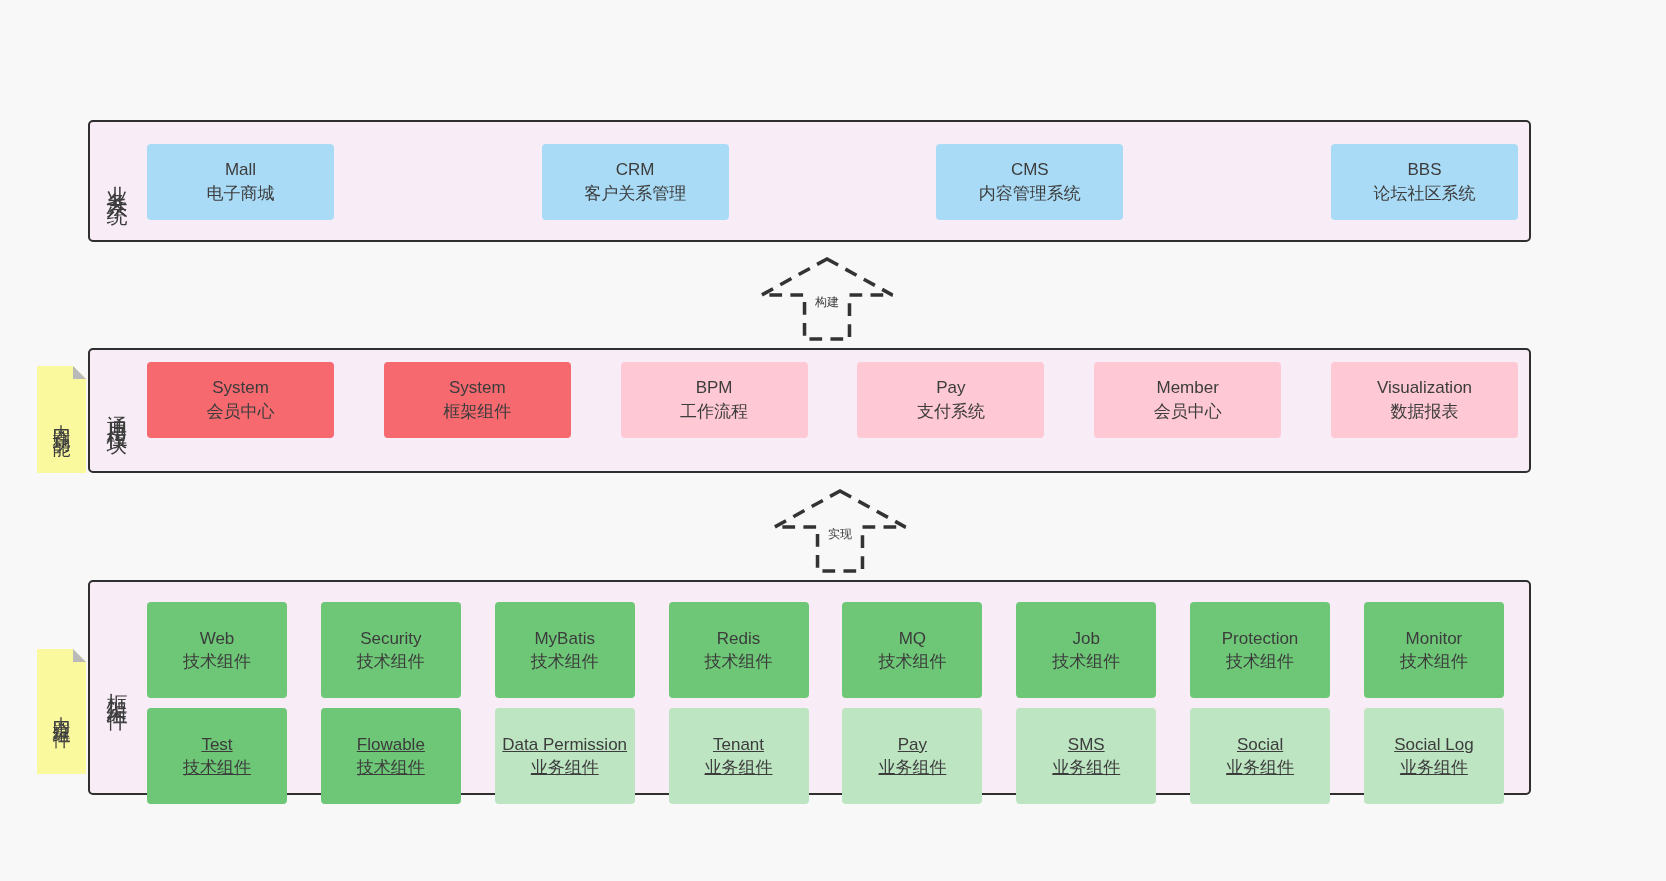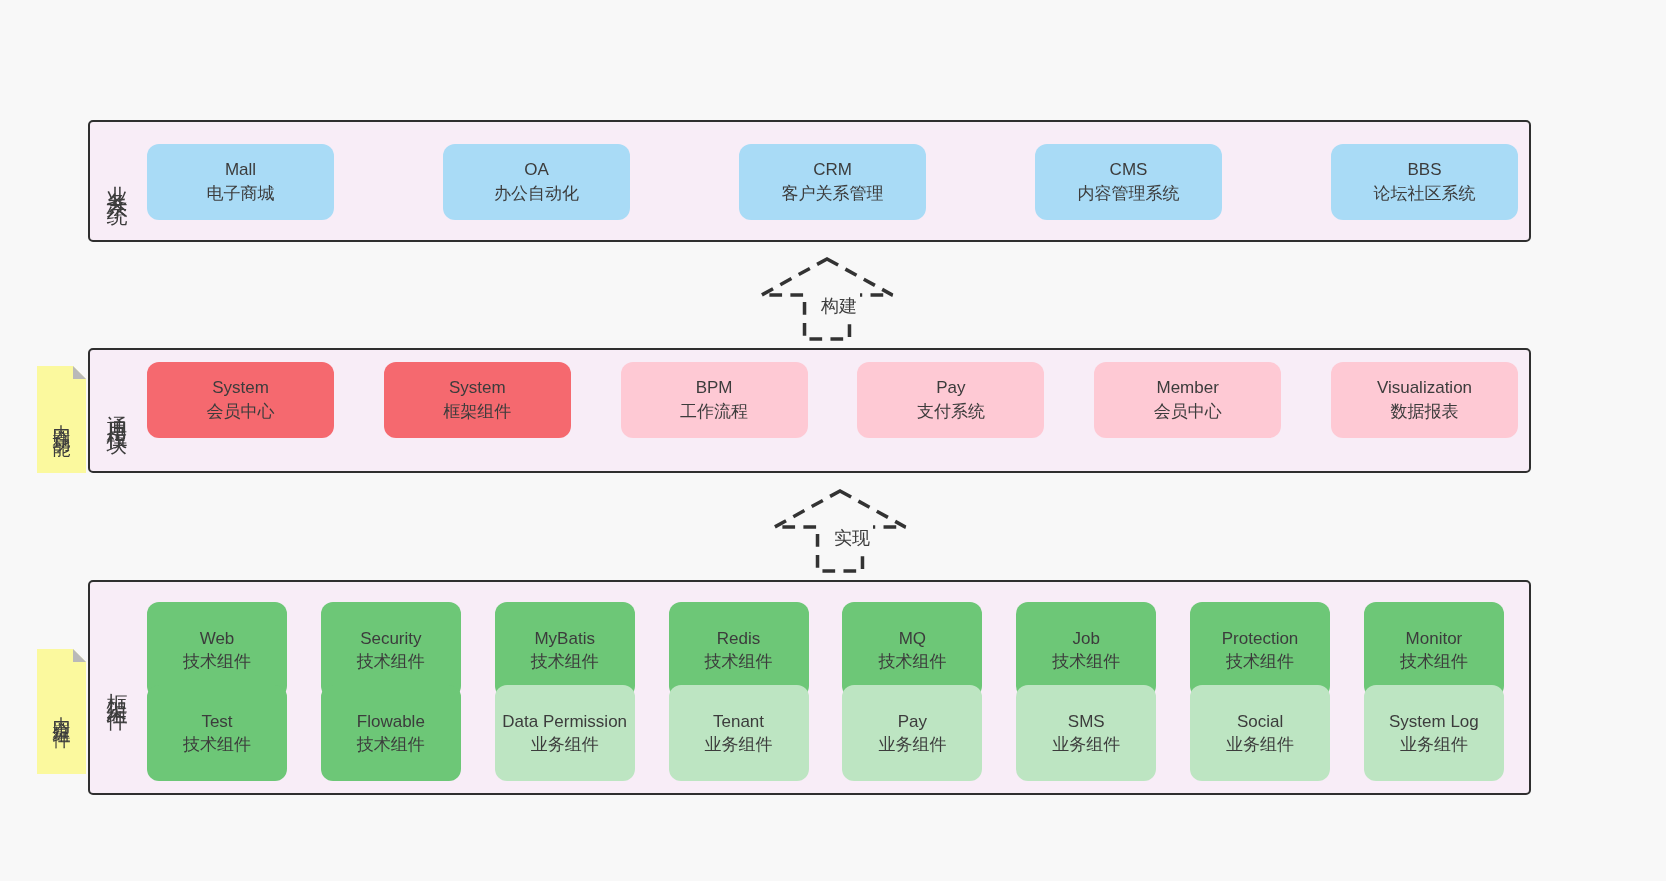--- a/index.html
+++ b/index.html
@@ -24,23 +24,23 @@
     font-size:21px;letter-spacing:6px;color:var(--text,#3c3c3c);
   }
   .box-row{
     position:absolute;left:57px;width:1371px;
     display:flex;justify-content:space-between;
   }
   #band-business .box-row{top:22px;}
   #band-modules .box-row{top:12px;}
   #band-components .box-row{width:1357px;}
   #row-tech{top:20px;}
-  #row-biz{top:103px;}
+  #row-biz{top:126px;text-decoration:underline;}
   .box{
-    width:187px;height:76px;border-radius:12px;
+    width:187px;height:76px;border-radius:4px;
     display:flex;flex-direction:column;justify-content:center;align-items:center;
     text-align:center;font-size:17px;line-height:24px;color:var(--text,#3c3c3c);
     padding:0 6px;box-sizing:border-box;
   }
   #band-components .box{width:140px;height:96px;line-height:23px;}
   .box.blue{background:var(--blue,#a9dbf6);}
   .box.red{background:var(--red,#f5696f);}
   .box.pink{background:var(--pink,#fec9d4);}
   .box.green{background:var(--green,#6dc777);}
   .box.lightgreen{background:var(--lightgreen,#bde5c2);}
@@ -59,38 +59,33 @@
     border-bottom:13px solid var(--fold,#b9b9b9);border-right:13px solid transparent;}
   .fold-cut{position:absolute;top:0;right:0;width:0;height:0;
     border-top:13px solid var(--page,#f8f8f8);border-left:13px solid transparent;}
   .arrow{position:absolute;width:138px;height:86px;}
   #arrow-build{left:758px;top:256px;}
   #arrow-implement{left:771px;top:488px;}
   .arrow svg{width:100%;height:100%;display:block;}
   .arrow polygon{fill:none;stroke:var(--arrow,#333);stroke-width:3.6;stroke-dasharray:13 8.5;}
   .arrow-label{
     position:absolute;left:50%;top:37px;transform:translateX(-50%);
-    background:var(--page,#f8f8f8);padding:1px 3px;font-size:18px;color:var(--text,#3c3c3c);
+    background:var(--page,#f8f8f8);padding:1px 3px;font-size:12px;color:var(--text,#3c3c3c);
     white-space:nowrap;
-    margin-left:12px;
   }
 </style>
 </head>
 <body>
 
 <div class="band" id="band-business">
   <div class="vlabel">业务系统</div>
   <div class="box-row">
       <div class="box blue">
         <div>Mall</div>
         <div>电子商城</div>
-      </div>
-      <div class="box blue">
-        <div>OA</div>
-        <div>办公自动化</div>
       </div>
       <div class="box blue">
         <div>CRM</div>
         <div>客户关系管理</div>
       </div>
       <div class="box blue">
         <div>CMS</div>
         <div>内容管理系统</div>
       </div>
       <div class="box blue">
@@ -213,17 +208,17 @@
       </div>
       <div class="box lightgreen">
         <div>SMS</div>
         <div>业务组件</div>
       </div>
       <div class="box lightgreen">
         <div>Social</div>
         <div>业务组件</div>
       </div>
       <div class="box lightgreen">
-        <div>System Log</div>
+        <div>Social Log</div>
         <div>业务组件</div>
       </div>
     </div>
 </div>
 
 </body></html>

